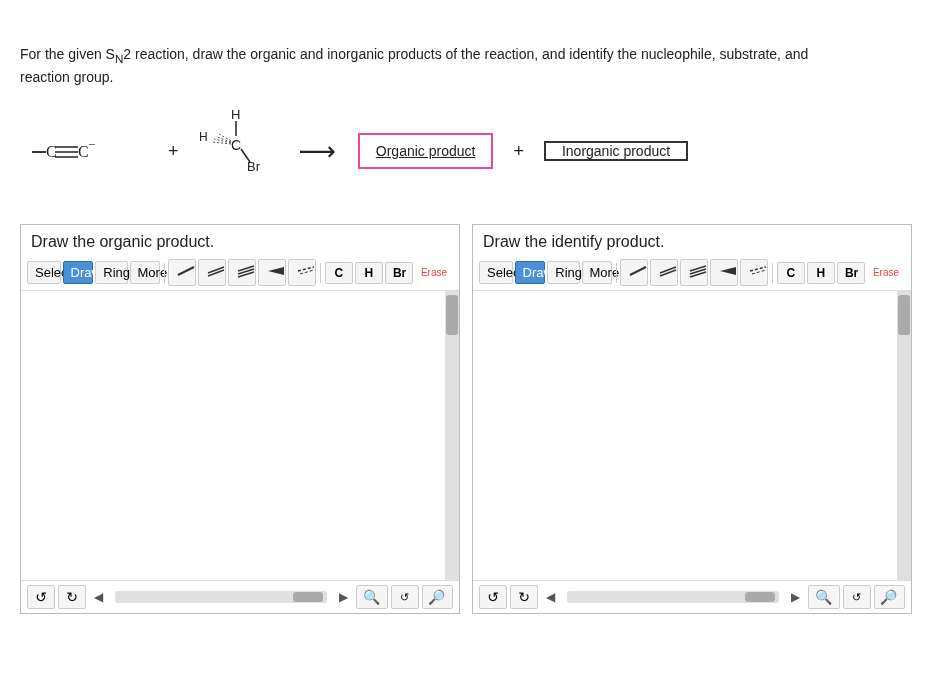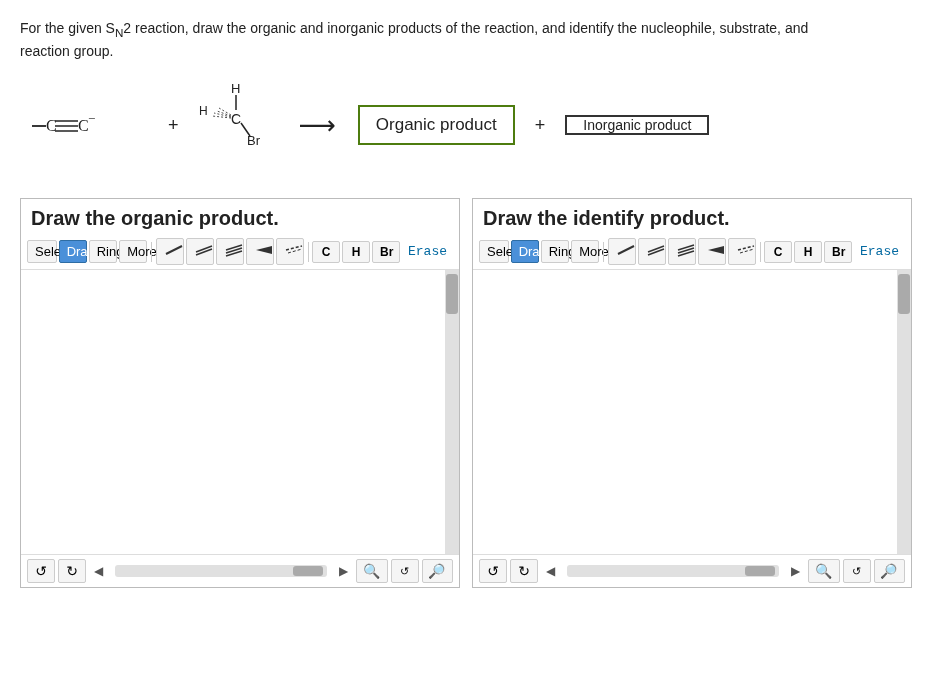--- a/index.html
+++ b/index.html
@@ -11,20 +11,21 @@
       width: 933px;
       min-height: 699px;
       padding: 18px 20px 10px 20px;
     }
 
     .problem-text {
       font-size: 14px;
       line-height: 1.5;
       margin-bottom: 18px;
       max-width: 900px;
+      margin-top: 26px;
     }
 
     .reaction-row {
       display: flex;
       align-items: center;
       justify-content: flex-start;
       margin-bottom: 28px;
       gap: 12px;
       padding-left: 10px;
     }
@@ -39,23 +40,23 @@
       border: 1.5px solid #bbb;
       background: #fff;
       width: 440px;
       min-height: 390px;
       display: flex;
       flex-direction: column;
       position: relative;
     }
 
     .panel-title {
-      font-size: 20px;
+      font-size: 16px;
       padding: 8px 10px 4px 10px;
-      font-weight: bold;
+      font-weight: normal;
     }
 
     .toolbar {
       display: flex;
       align-items: center;
       padding: 4px 6px;
       gap: 2px;
       border-bottom: 1px solid #ddd;
       background: #fff;
     }
@@ -80,24 +81,23 @@
     .tool-btn.text-btn {
       font-size: 12px;
       font-weight: bold;
     }
 
     .tool-btn-erase {
       margin-left: auto;
       border: none;
       background: none;
       cursor: pointer;
-      font-size: 13px;
-      color: #0369a1;
+      font-size: 10px;
+      color: #ef4444;
       padding: 3px 6px;
-      font-family: Liberation Mono, monospace;
     }
 
     .draw-area {
       flex: 1;
       background: #fff;
       position: relative;
       min-height: 280px;
     }
 
     .scrollbar-right {
@@ -223,21 +223,21 @@
       <text x="2" y="35" font-size="12" font-family="Arial,sans-serif" fill="#222">H</text>
       <line x1="34" y1="35" x2="22" y2="28" stroke="#222" stroke-width="0.8" stroke-dasharray="2,2"></line>
       <line x1="34" y1="36" x2="20" y2="31" stroke="#222" stroke-width="0.8" stroke-dasharray="2,2"></line>
       <line x1="34" y1="37" x2="17" y2="33" stroke="#222" stroke-width="0.8" stroke-dasharray="2,2"></line>
       <line x1="34" y1="38" x2="15" y2="36" stroke="#222" stroke-width="0.8" stroke-dasharray="2,2"></line>
 
       <text x="50" y="65" font-size="13" font-family="Arial,sans-serif" fill="#222">Br</text>
       <line x1="44" y1="43" x2="53" y2="56" stroke="#222" stroke-width="1.5"></line>
     </svg>
     <span style="font-size:26px;margin:0 10px;">⟶</span>
-    <div style="border:2px solid #4d7c0f;padding:8px 16px;font-size:17px;min-width:115px;text-align:center;background:#fff;">Organic product</div>
+    <div style="border:2px solid #ec4899;padding:8px 16px;font-size:14px;min-width:115px;text-align:center;background:#fff;text-decoration:underline;">Organic product</div>
     <span style="font-size:18px;margin:0 8px;">+</span>
     <div style="border:2px solid #333;padding:0 16px;font-size:14px;min-width:120px;text-align:center;background:#fff;">Inorganic product</div>
   </div>
 
 <div class="panels-row">
 
   <div class="draw-panel">
     <div class="panel-title">Draw the organic product.</div>
     <div class="toolbar">
       <button class="tool-btn">Select</button>

